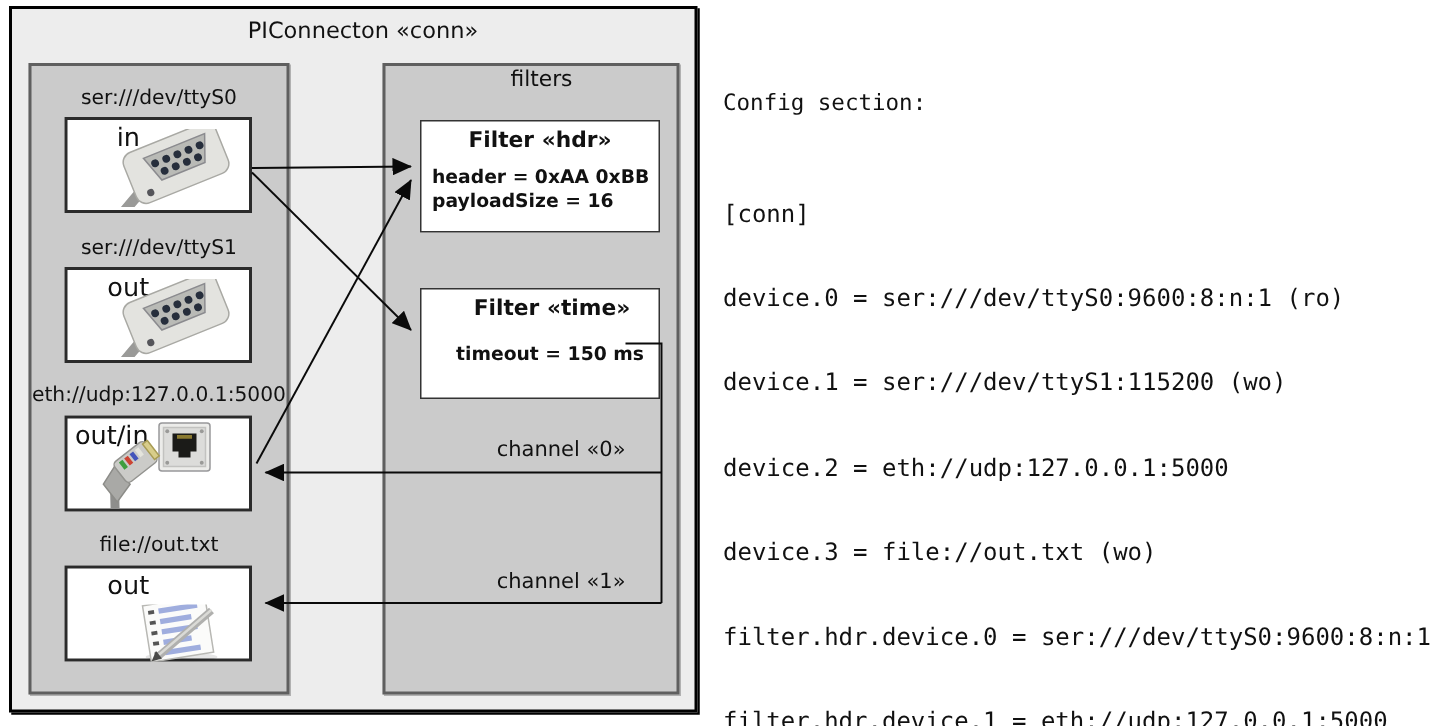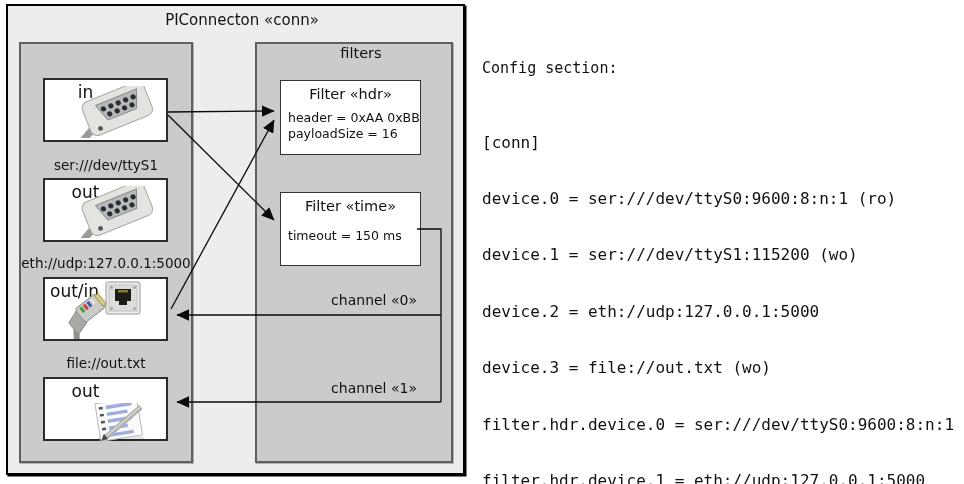--- a/index.html
+++ b/index.html
@@ -23,24 +23,24 @@
                    font-size:14.5px; }
 
   .dev-label { left:19px; width:174px; text-align:center; font-size:13.5px; }
   .dev-box   { left:43px; width:125px; height:64px; background:#fff;
                border:2px solid #2b2b2b; }
   .dir-c { display:block; text-align:center; padding-right:40px;
            margin-top:2px; font-size:17px; }
   .dir-l { position:absolute; left:5px; top:2px; font-size:17px; }
   .dev-icon { position:absolute; }
 
-  .filter-box { left:280px; width:141px; background:#fff;
-                border:1.5px solid #333; }
+  .filter-box { left:280px; width:160px; background:#fff;
+                border:1.5px solid #333;font-weight:bold; }
   #filter-hdr  { top:80px;  height:75px; }
-  #filter-time { top:192px; height:74px; }
+  #filter-time { top:192px; height:74px;padding-left:16px; }
   .filter-title { text-align:center; margin-top:5px; font-size:14.5px; }
   .filter-props { margin:8px 0 0 7px; font-size:12.5px; line-height:16px; }
   #filter-time .filter-props { margin-top:14px; }
 
   .channel-label { left:255px; width:162px; text-align:right; font-size:14px; }
   #channel-0-label { top:292px; }
   #channel-1-label { top:380px; }
 
   #arrows { left:0; top:0; z-index:6; pointer-events:none; }
   #arrows line, #arrows path.wire { stroke:#0a0a0a; stroke-width:1.3;
@@ -57,20 +57,21 @@
 
 <div id="diagram" class="abs">
 
   <div id="outer-box" class="abs"></div>
   <div id="diagram-title" class="abs">PIConnecton «conn»</div>
 
   <div id="devices-group" class="abs group-box"></div>
   <div id="filters-group" class="abs group-box"></div>
   <div id="filters-title" class="abs">filters</div>
 
+  <div class="abs dev-label" style="top:57px">ser:///dev/ttyS0</div>
   <div class="abs dev-box" style="top:78px">
     <span class="dir-c">in</span>
     <svg class="dev-icon" style="left:10px;top:6px" width="108" height="52" viewBox="0 0 108 52">
       <g transform="rotate(-22 54 26)">
         <path d="M10 48 Q22 41 36 34" stroke="#9a9a98" stroke-width="7" fill="none"></path>
         <rect x="30" y="8" width="66" height="36" rx="7" fill="#e3e3df" stroke="#a9a9a4"></rect>
         <path d="M44 15 L88 15 L81 33 L50 33 Z" fill="#b9bab6" stroke="#8b8b8f"></path>
         <g fill="#262e3c">
           <circle cx="50" cy="21" r="2.6"></circle>
             <circle cx="58" cy="21" r="2.6"></circle>

